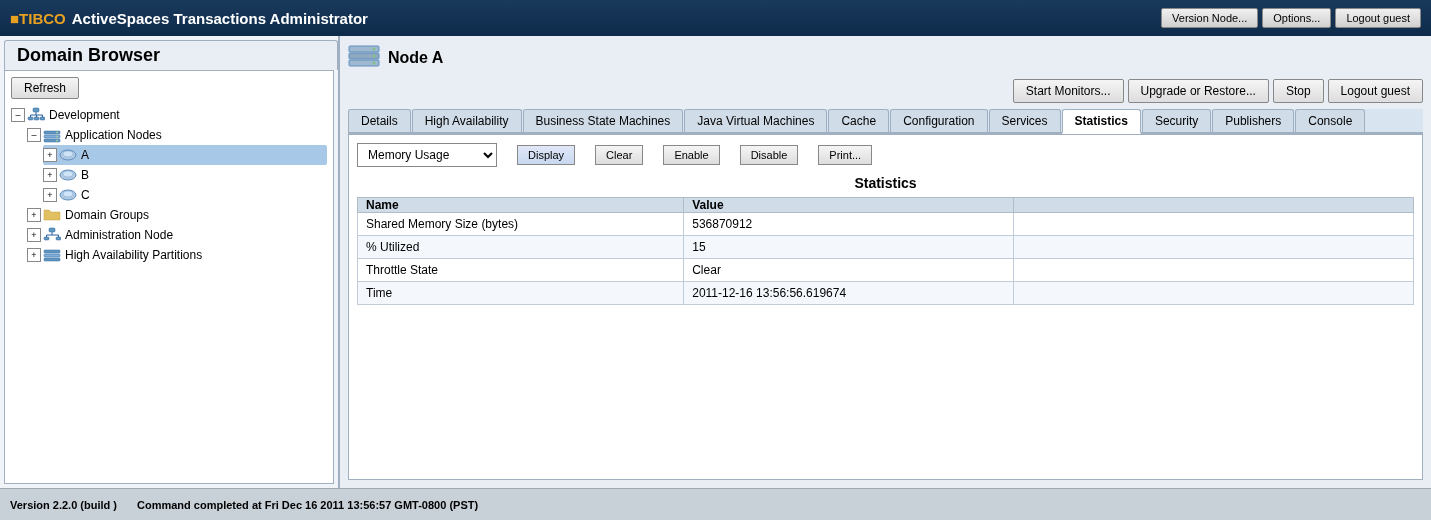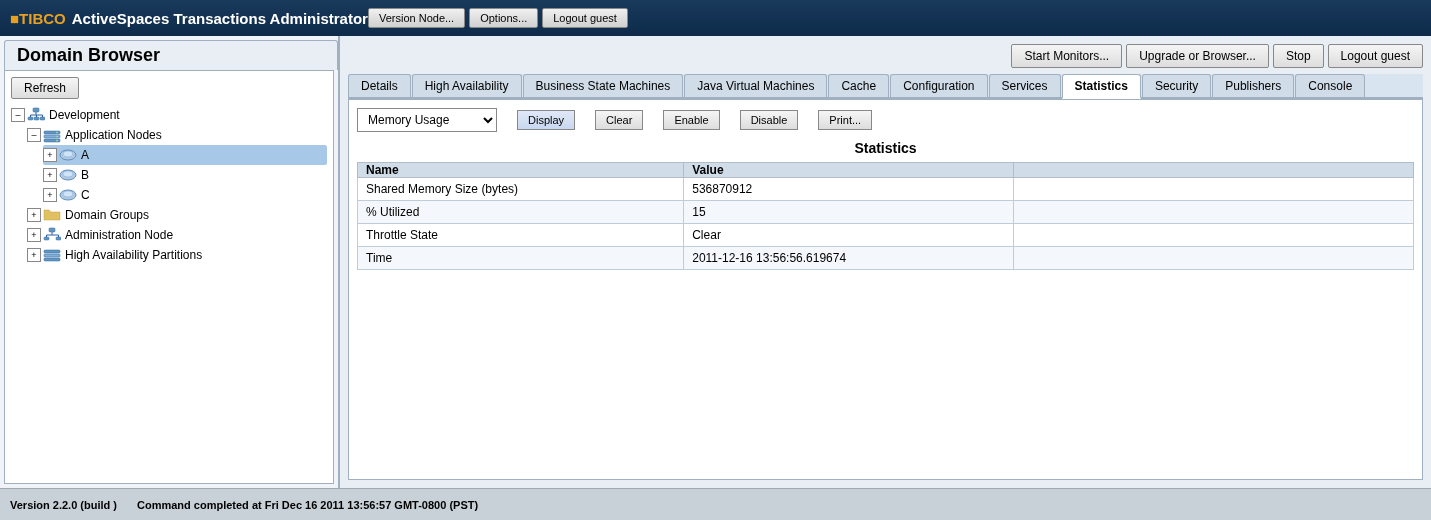--- a/index.html
+++ b/index.html
@@ -5,21 +5,21 @@
     * { box-sizing: border-box; margin: 0; padding: 0; }
     body { font-family: Arial, sans-serif; font-size: 12px; background: #d0d8e0; width: 1431px; height: 520px; overflow: hidden; }
 
     
     #app-header {
       background: linear-gradient(180deg, #1a3a5c 0%, #0d2a4a 100%);
       height: 36px;
       display: flex;
       align-items: center;
       padding: 0 10px;
-      justify-content: flex-start;
+      justify-content: space-between;
     }
     #app-title {
       color: white;
       font-size: 15px;
       font-weight: bold;
       display: flex;
       align-items: center;
       gap: 6px;
     }
     #header-buttons {
@@ -401,24 +401,37 @@
             </span>
             <span class="tree-label">High Availability Partitions</span>
           </div>
         </div>
       </div>
     </div>
   </div>
 
   <div id="content-area">
 
+    <div id="node-header">
+      <span>
+        <svg width="32" height="24" viewBox="0 0 32 24">
+          <rect x="1" y="2" width="30" height="6" fill="#a0b8d0" stroke="#6090c0" stroke-width="1" rx="1"></rect>
+          <rect x="1" y="9" width="30" height="6" fill="#90a8c0" stroke="#6090c0" stroke-width="1" rx="1"></rect>
+          <rect x="1" y="16" width="30" height="6" fill="#a0b8d0" stroke="#6090c0" stroke-width="1" rx="1"></rect>
+          <circle cx="26" cy="5" r="1.5" fill="#80c080"></circle>
+          <circle cx="26" cy="12" r="1.5" fill="#80c080"></circle>
+          <circle cx="26" cy="19" r="1.5" fill="#80c080"></circle>
+        </svg>
+      </span>
+      <span id="node-title">Node A</span>
+    </div>
 
     <div id="action-buttons">
       <button class="action-btn">Start Monitors...</button>
-      <button class="action-btn">Upgrade or Browser...</button>
+      <button class="action-btn">Upgrade or Restore...</button>
       <button class="action-btn stop-btn">Stop</button>
       <button class="action-btn">Logout guest</button>
     </div>
 
     <div id="tabs-container">
     <div class="tab">Details</div>
         <div class="tab">High Availability</div>
         <div class="tab">Business State Machines</div>
         <div class="tab">Java Virtual Machines</div>
         <div class="tab">Cache</div>

